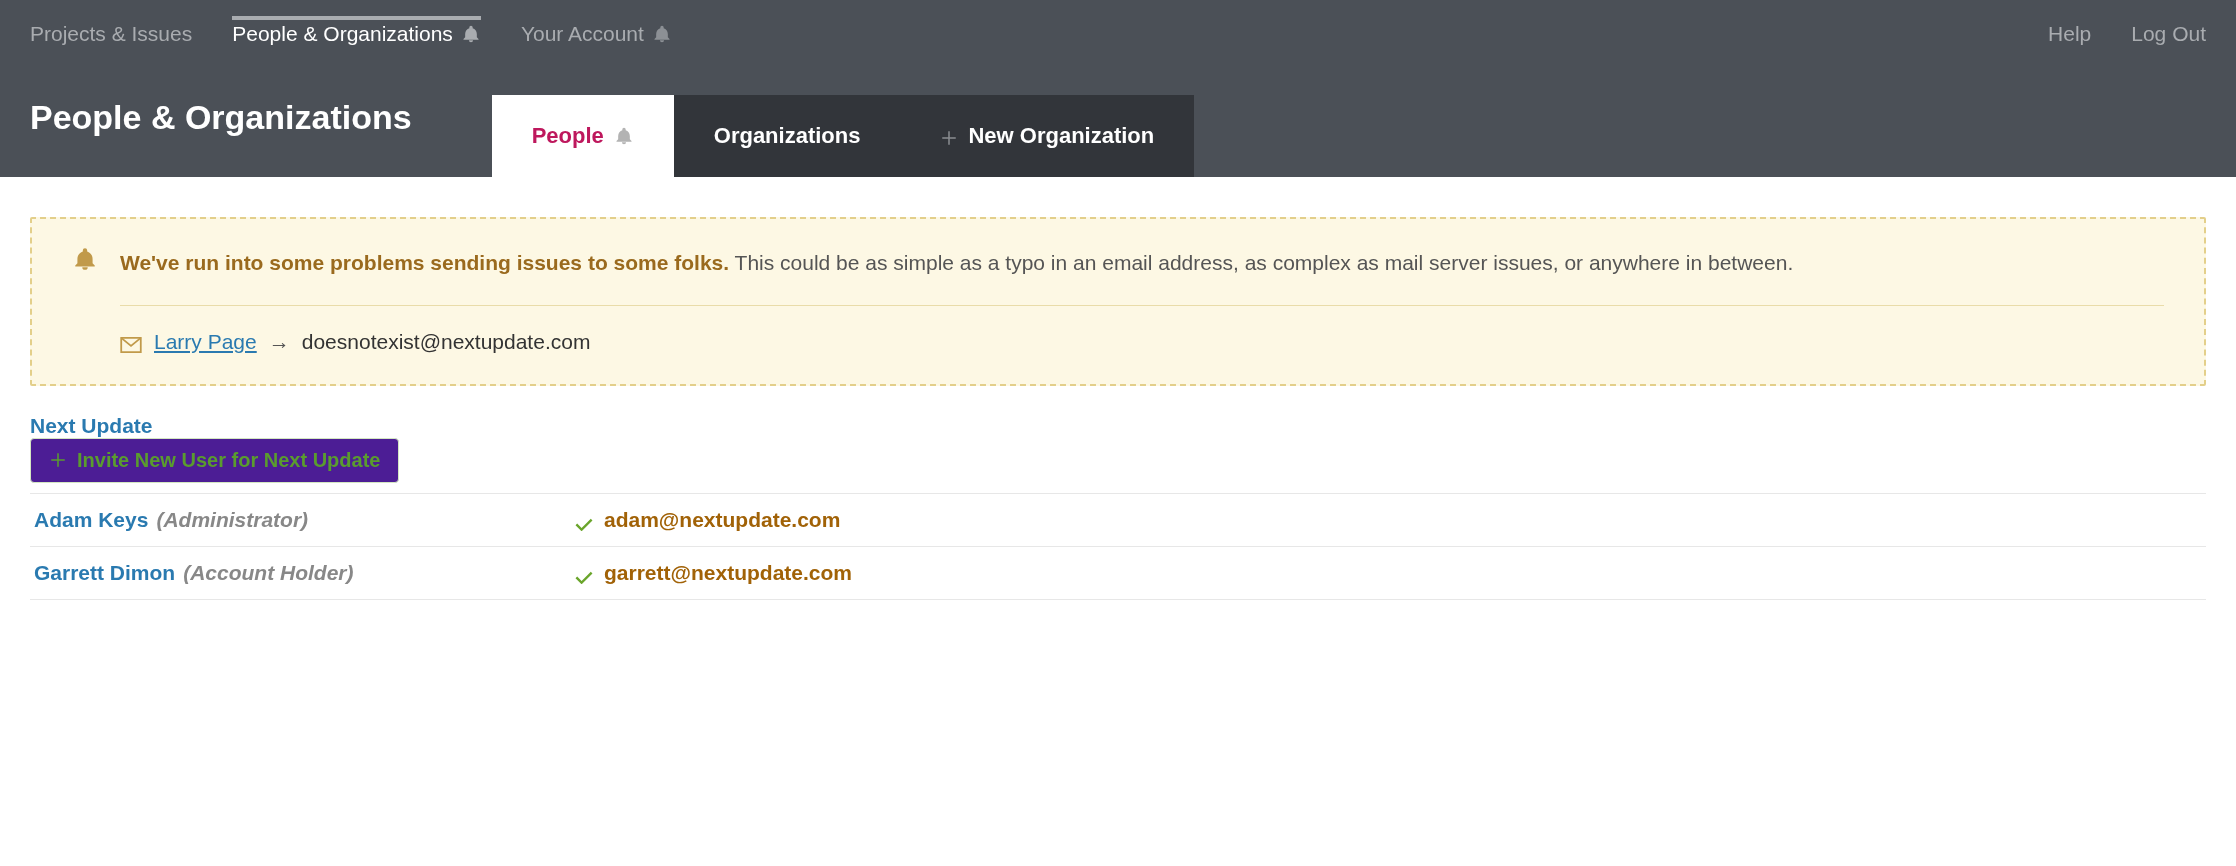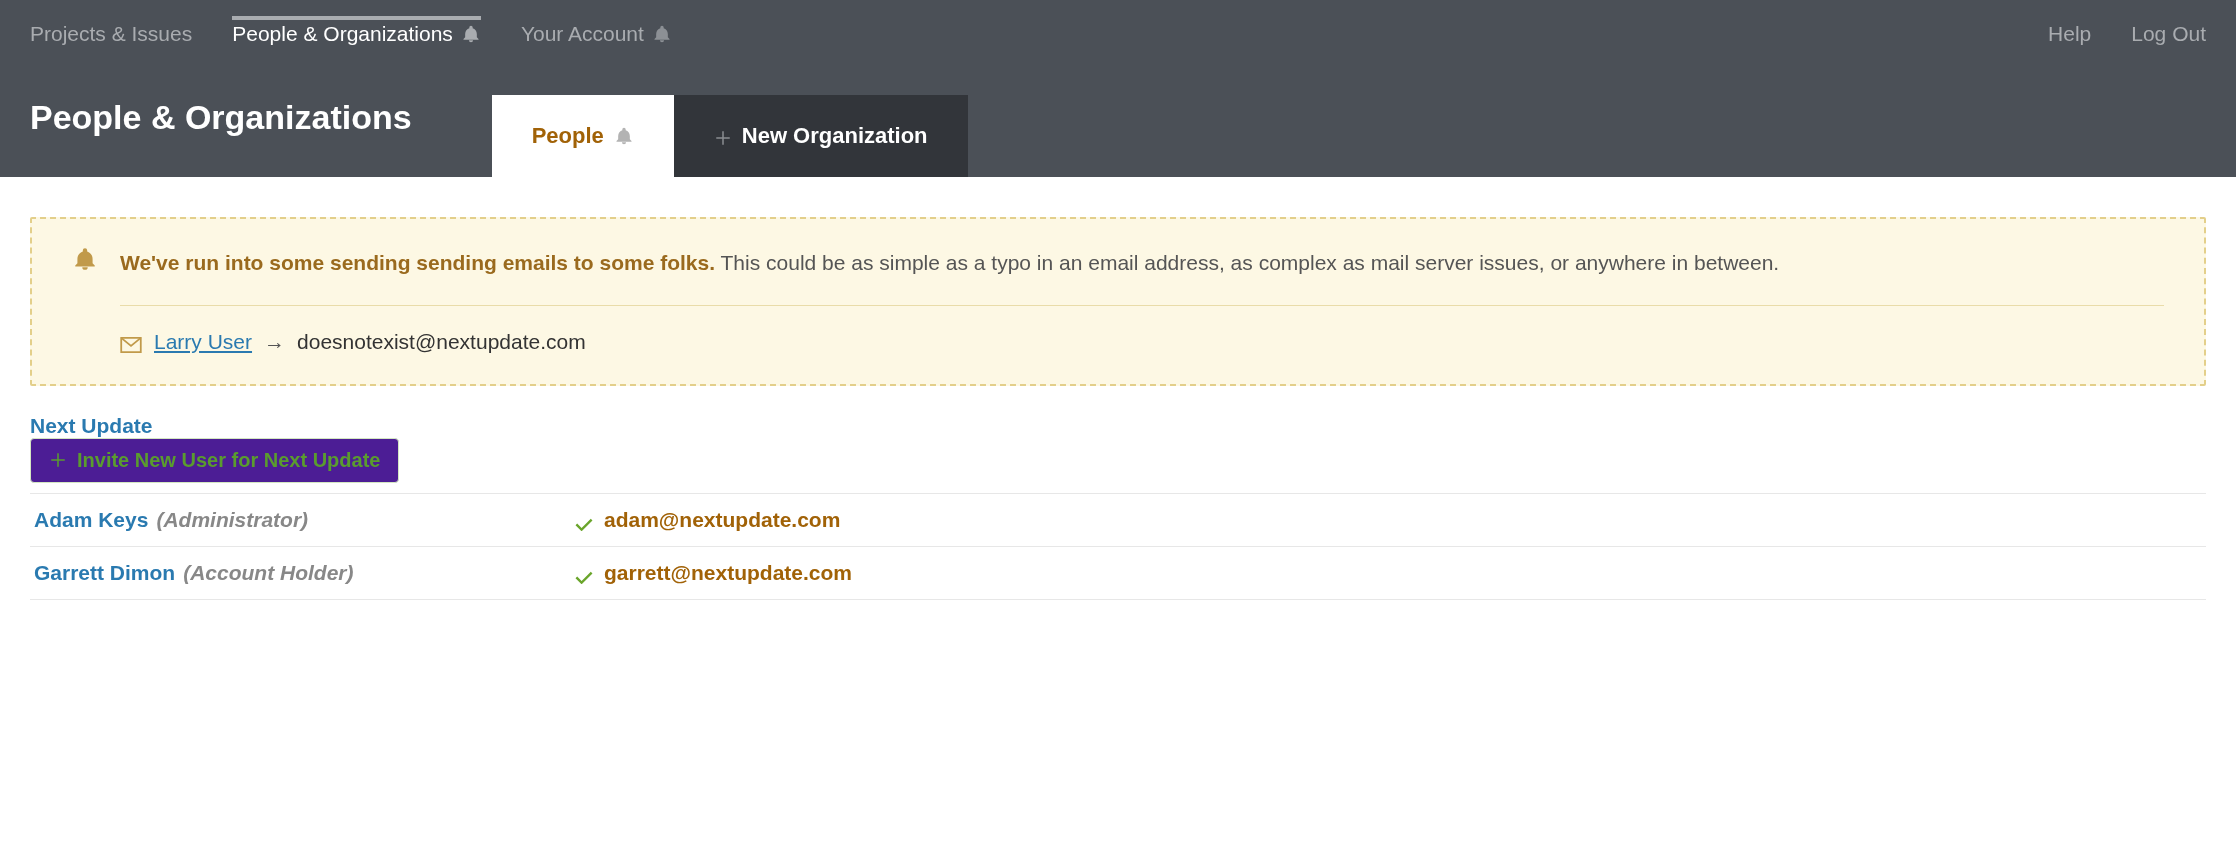--- a/index.html
+++ b/index.html
@@ -12,21 +12,21 @@
 .topnav .spacer { flex: 1; }
 .topnav .active-indicator { position: absolute; top:0; left:0; right:0; height:4px; background:#a9acb0; display:none; }
 .topnav a.active .active-indicator { display:block; }
 .topnav a { position: relative; padding-top: 6px; padding-bottom: 6px; }
 
 .subhead { display: flex; align-items: stretch; padding: 0 30px; background: #4b5057; }
 .page-title { color: #fff; font-size: 34px; font-weight: 600; padding: 30px 0 40px 0; margin-right: 80px; }
 
 .tabs { display: flex; align-self: flex-end; }
 .tab { display: inline-flex; align-items: center; gap: 10px; padding: 28px 40px; font-size: 22px; font-weight: 600; cursor: pointer; }
-.tab.active { background: #fff; color: #a16207; }
+.tab.active { background: #fff; color: #be185d; }
 .tab.inactive { background: #32353a; color: #fff; }
 
 .bell-icon { width: 20px; height: 22px; display: inline-block; }
 .bell-icon svg { width: 100%; height: 100%; }
 
 .plus-icon { width: 18px; height: 18px; display:inline-block; }
 .plus-icon svg { width:100%; height:100%; }
 
 .content { padding: 40px 30px 20px 30px; }
 
@@ -96,50 +96,53 @@
     <div class="tabs">
       <div class="tab active">
         <span>People</span>
         <span class="bell-icon">
           <svg viewBox="0 0 24 24">
               <path fill="#b3b3b3" d="M12 2a2 2 0 0 0-2 2v1.1C7.2 5.9 5 8.5 5 12v4l-2 2v1h18v-1l-2-2v-4c0-3.5-2.2-6.1-5-6.9V4a2 2 0 0 0-2-2zm0 20a2.5 2.5 0 0 0 2.5-2.5h-5A2.5 2.5 0 0 0 12 22z"></path>
             </svg>
         </span>
       </div>
       <div class="tab inactive">
+        <span>Organizations</span>
+      </div>
+      <div class="tab inactive">
         <span class="plus-icon">
           <svg viewBox="0 0 24 24">
               <path fill="#8a8d91" d="M11 3h2v8h8v2h-8v8h-2v-8H3v-2h8z"></path>
             </svg>
         </span>
         <span>New Organization</span>
       </div>
     </div>
   </div>
 </div>
 
 <div class="content">
   <div class="alert">
     <div class="alert-head">
       <span class="bell-icon" style="width:26px;height:28px;flex-shrink:0;margin-top:-2px">
         <svg viewBox="0 0 24 24">
             <path fill="#c19a4a" d="M12 2a2 2 0 0 0-2 2v1.1C7.2 5.9 5 8.5 5 12v4l-2 2v1h18v-1l-2-2v-4c0-3.5-2.2-6.1-5-6.9V4a2 2 0 0 0-2-2zm0 20a2.5 2.5 0 0 0 2.5-2.5h-5A2.5 2.5 0 0 0 12 22z"></path>
           </svg>
       </span>
       <div class="alert-body">
-        <span class="alert-text"><span class="alert-strong">We've run into some sending sending emails to some folks.</span><span> This could be as simple as a typo in an email address, as complex as mail server issues, or anywhere in between.</span></span>
+        <span class="alert-text"><span class="alert-strong">We've run into some problems sending issues to some folks.</span><span> This could be as simple as a typo in an email address, as complex as mail server issues, or anywhere in between.</span></span>
         <div class="alert-divider"></div>
         <div class="alert-item">
           <span class="mail-icon">
             <svg viewBox="0 0 24 18">
                 <path fill="none" stroke="#c19a4a" stroke-width="2" d="M1 1h22v16H1z"></path>
                 <path fill="none" stroke="#c19a4a" stroke-width="2" d="M1 1l11 9L23 1"></path>
               </svg>
           </span>
-          <a href="#" class="alert-link">Larry User</a>
+          <a href="#" class="alert-link">Larry Page</a>
           <span class="arrow">→</span>
           <span class="alert-email">doesnotexist@nextupdate.com</span>
         </div>
       </div>
     </div>
   </div>
 
   <div class="main">
     <div class="side">
       <div class="side-title">Next Update</div>

